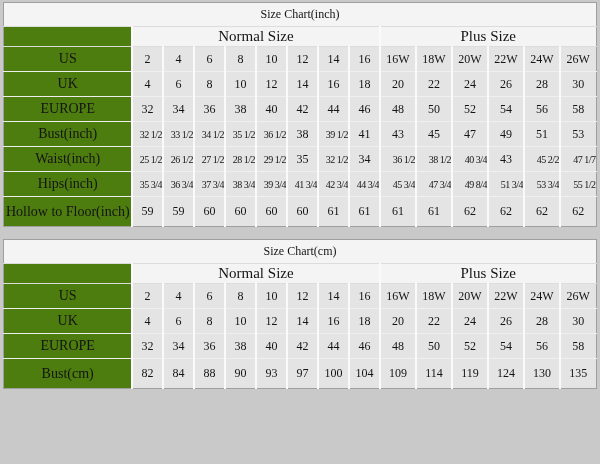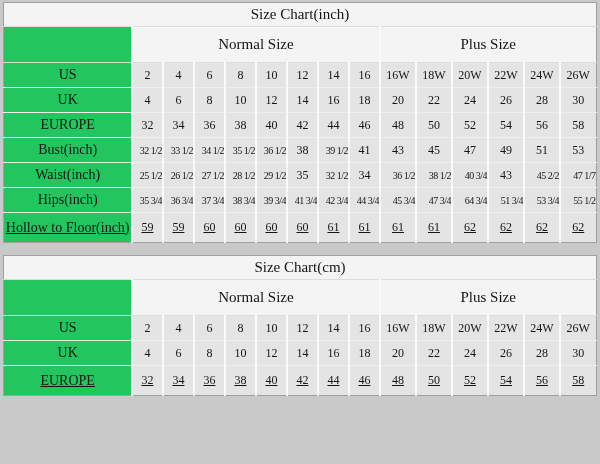--- a/index.html
+++ b/index.html
@@ -30,33 +30,33 @@
     border-bottom: 1px solid #efefef;
     overflow: hidden;
     white-space: nowrap;
     padding: 0;
   }
   td:last-child { border-right: none; }
   tr:last-child td { border-bottom: none; }
   .title-row { height: 24px; }
   .title-cell {
     background: #f4f4f4;
-    font-size: 15px;
+    font-size: 12px;
     border-bottom: 1px solid #dcdcdc;
   }
-  .group-row { height: 36px; }
+  .group-row { height: 20px; }
   .group-cell {
     background: #f4f4f4;
     font-size: 15px;
     border-bottom: 1px solid #dcdcdc;
   }
   .group-row .label-cell { border-bottom: 1px solid #dcdcdc; }
   .data-row { height: 25px; }
-  .data-row:last-child { height: 30px; text-decoration: underline; }
-  .label-cell { background: #22c55e; font-size: 14px; }
+  .data-row:last-child { height: 30px; }
+  .label-cell { background: #4d7c0f; font-size: 14px; }
   .data-cell  { background: #e4e4e4; font-size: 12px; }
   .data-cell.frac { font-size: 10px; letter-spacing: -0.5px; text-align: right; }
 </style>
 </head>
 <body>
 
 <div id="charts-root">
     <table class="chart-table">
       <colgroup>
         <col class="col-label">
@@ -174,21 +174,21 @@
           <td class="data-cell frac">35 3/4</td>
           <td class="data-cell frac">36 3/4</td>
           <td class="data-cell frac">37 3/4</td>
           <td class="data-cell frac">38 3/4</td>
           <td class="data-cell frac">39 3/4</td>
           <td class="data-cell frac">41 3/4</td>
           <td class="data-cell frac">42 3/4</td>
           <td class="data-cell frac">44 3/4</td>
           <td class="data-cell frac">45 3/4</td>
           <td class="data-cell frac">47 3/4</td>
-          <td class="data-cell frac">64 3/4</td>
+          <td class="data-cell frac">49 8/4</td>
           <td class="data-cell frac">51 3/4</td>
           <td class="data-cell frac">53 3/4</td>
           <td class="data-cell frac">55 1/2</td>
         </tr>
         <tr class="data-row">
           <td class="label-cell">Hollow to Floor(inch)</td>
           <td class="data-cell">59</td>
           <td class="data-cell">59</td>
           <td class="data-cell">60</td>
           <td class="data-cell">60</td>
@@ -276,15 +276,32 @@
           <td class="data-cell">42</td>
           <td class="data-cell">44</td>
           <td class="data-cell">46</td>
           <td class="data-cell">48</td>
           <td class="data-cell">50</td>
           <td class="data-cell">52</td>
           <td class="data-cell">54</td>
           <td class="data-cell">56</td>
           <td class="data-cell">58</td>
         </tr>
+        <tr class="data-row">
+          <td class="label-cell">Bust(cm)</td>
+          <td class="data-cell">82</td>
+          <td class="data-cell">84</td>
+          <td class="data-cell">88</td>
+          <td class="data-cell">90</td>
+          <td class="data-cell">93</td>
+          <td class="data-cell">97</td>
+          <td class="data-cell">100</td>
+          <td class="data-cell">104</td>
+          <td class="data-cell">109</td>
+          <td class="data-cell">114</td>
+          <td class="data-cell">119</td>
+          <td class="data-cell">124</td>
+          <td class="data-cell">130</td>
+          <td class="data-cell">135</td>
+        </tr>
       </tbody>
     </table>
   </div>
 
 </body></html>

